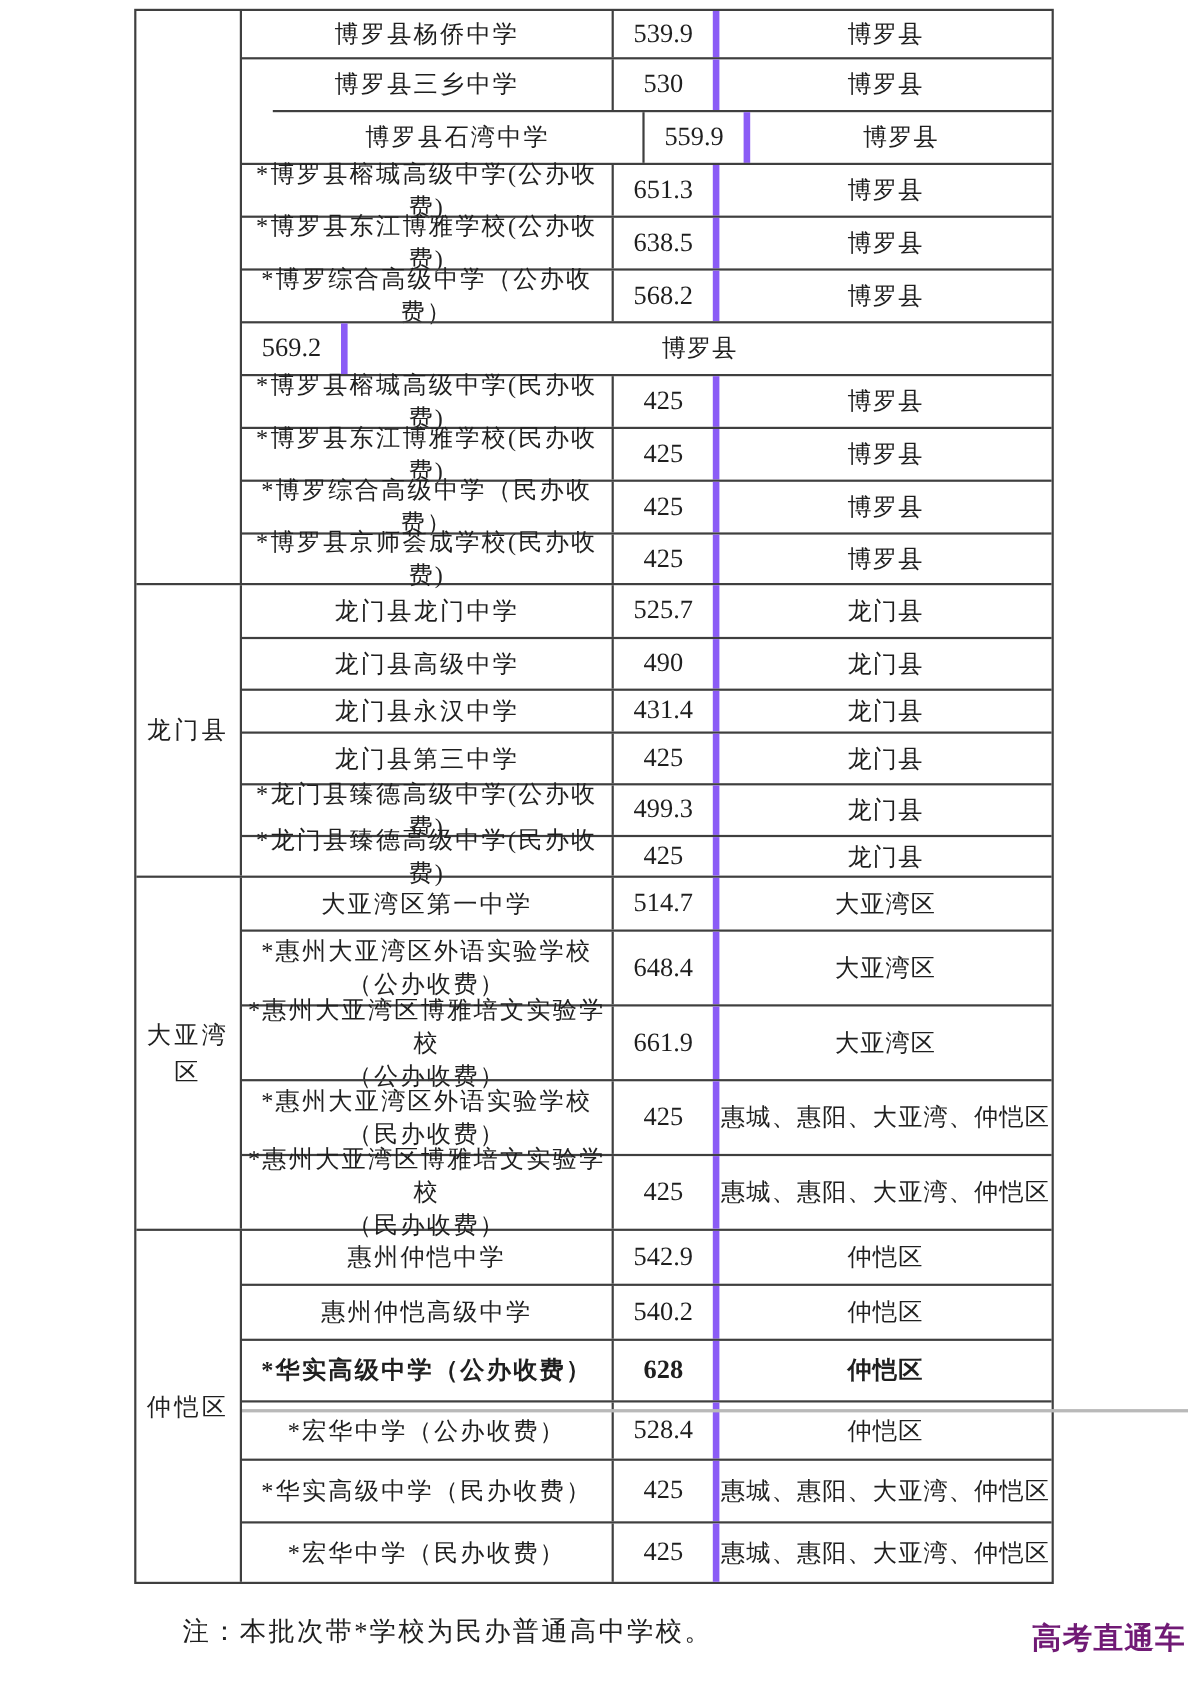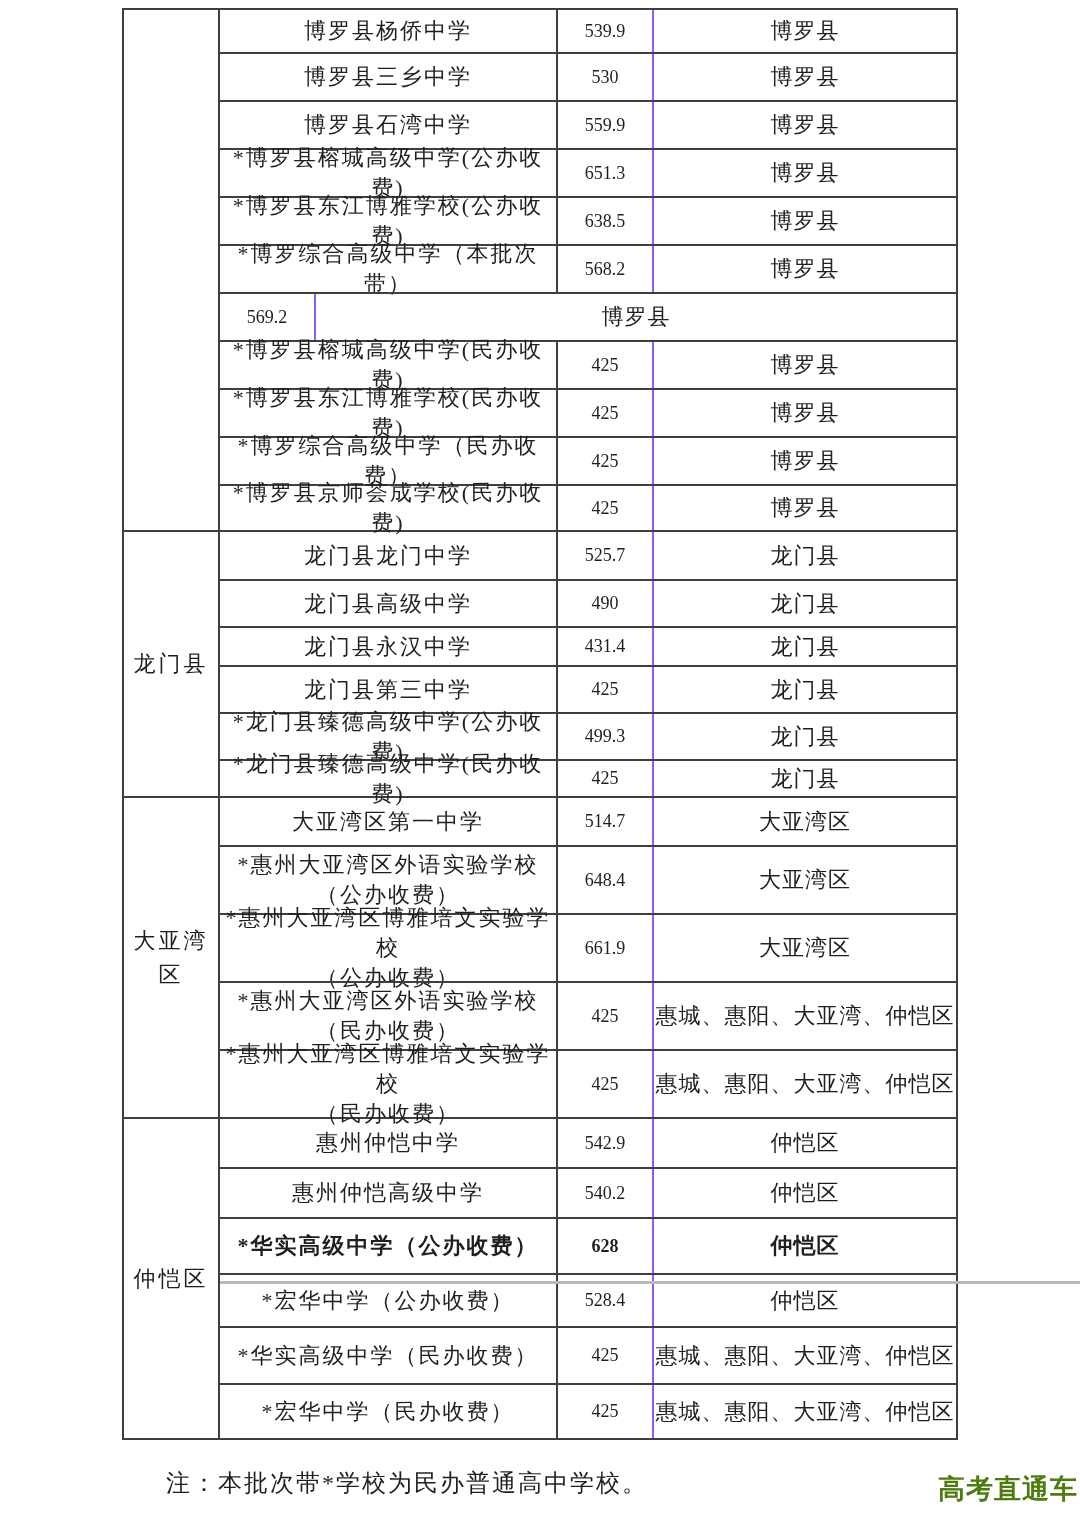--- a/index.html
+++ b/index.html
@@ -34,39 +34,39 @@
     display:flex;flex-direction:column;align-items:center;justify-content:center;
     text-align:center;
   }
   .name-cell{
     flex:0 0 338px;width:338px;
     border-right:2px solid #3f3f3f;
     font-size:22px;letter-spacing:2px;line-height:30px;
   }
   .score-cell{
     flex:0 0 96px;width:96px;
-    border-right:2px solid #8b5cf6;
-    font-size:18px;letter-spacing:0px;
+    border-right:6px solid #8b5cf6;
+    font-size:24px;letter-spacing:0px;
   }
   .area-cell{
     flex:1;
     font-size:22px;letter-spacing:1px;
   }
   .seam-line{
     position:absolute;left:220px;top:1281px;width:860px;height:3px;
     background:#b9b9b9;
   }
   .footnote{
     position:absolute;left:166px;top:1467px;
     font-size:24px;letter-spacing:2px;color:#1f1f1f;
     font-family:"Liberation Serif","DejaVu Serif",serif;
   }
   .watermark{
     position:absolute;left:938px;top:1471px;
-    font-size:27px;letter-spacing:1px;color:#4d7c0f;
+    font-size:27px;letter-spacing:1px;color:#701a75;
     font-family:"Liberation Sans","DejaVu Sans",sans-serif;
     font-weight:bold;
   }
 </style>
 </head>
 <body>
 
 <div class="page">
   <div class="score-table" id="score-table">
       <div class="section">
@@ -79,21 +79,21 @@
             <div class="cell score-cell">539.9</div>
             <div class="cell area-cell">博罗县</div>
           </div>
           <div class="row" style="height: 48px;">
             <div class="cell name-cell">
               <div>博罗县三乡中学</div>
             </div>
             <div class="cell score-cell">530</div>
             <div class="cell area-cell">博罗县</div>
           </div>
-          <div class="row" style="height: 48px;">
+          <div class="row" style="height: 48px; margin-left: 28px;">
             <div class="cell name-cell">
               <div>博罗县石湾中学</div>
             </div>
             <div class="cell score-cell">559.9</div>
             <div class="cell area-cell">博罗县</div>
           </div>
           <div class="row" style="height: 48px; justify-content: center;">
             <div class="cell name-cell">
               <div>*博罗县榕城高级中学(公办收费)</div>
             </div>
@@ -102,21 +102,21 @@
           </div>
           <div class="row" style="height: 48px;">
             <div class="cell name-cell">
               <div>*博罗县东江博雅学校(公办收费)</div>
             </div>
             <div class="cell score-cell">638.5</div>
             <div class="cell area-cell">博罗县</div>
           </div>
           <div class="row" style="height: 48px;">
             <div class="cell name-cell">
-              <div>*博罗综合高级中学（本批次带）</div>
+              <div>*博罗综合高级中学（公办收费）</div>
             </div>
             <div class="cell score-cell">568.2</div>
             <div class="cell area-cell">博罗县</div>
           </div>
           <div class="row" style="height: 48px;">
             <div class="cell score-cell">569.2</div>
             <div class="cell area-cell">博罗县</div>
           </div>
           <div class="row" style="height: 48px;">
             <div class="cell name-cell">

